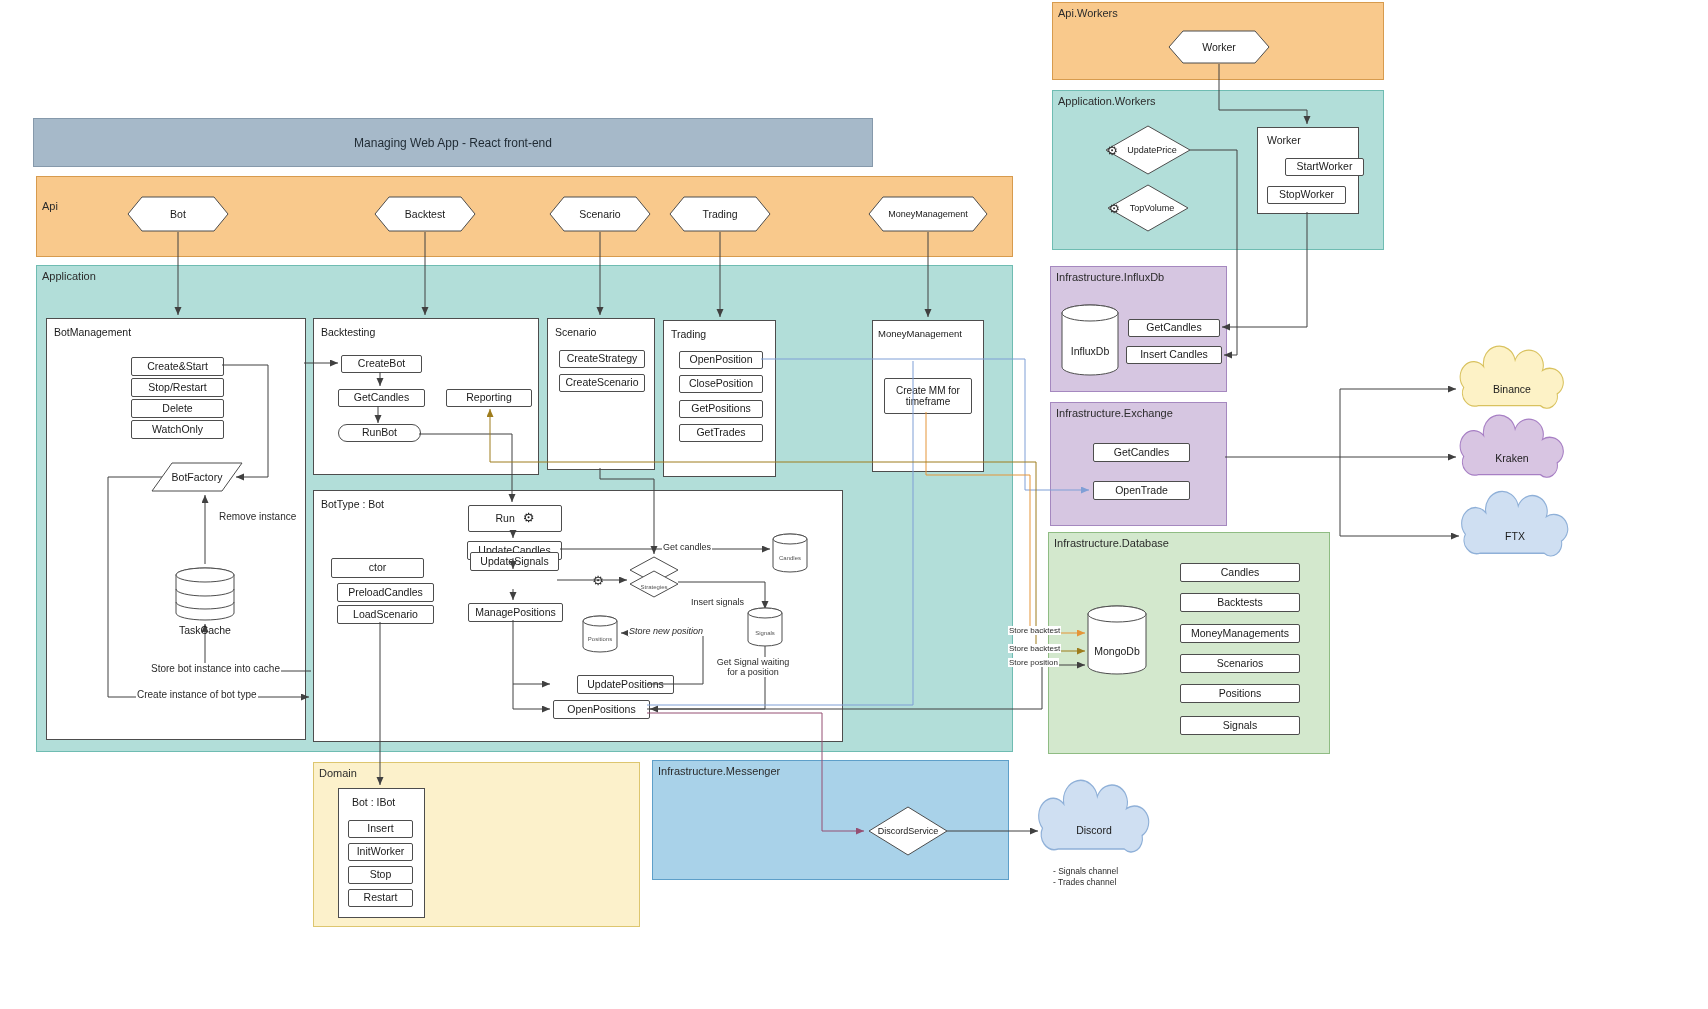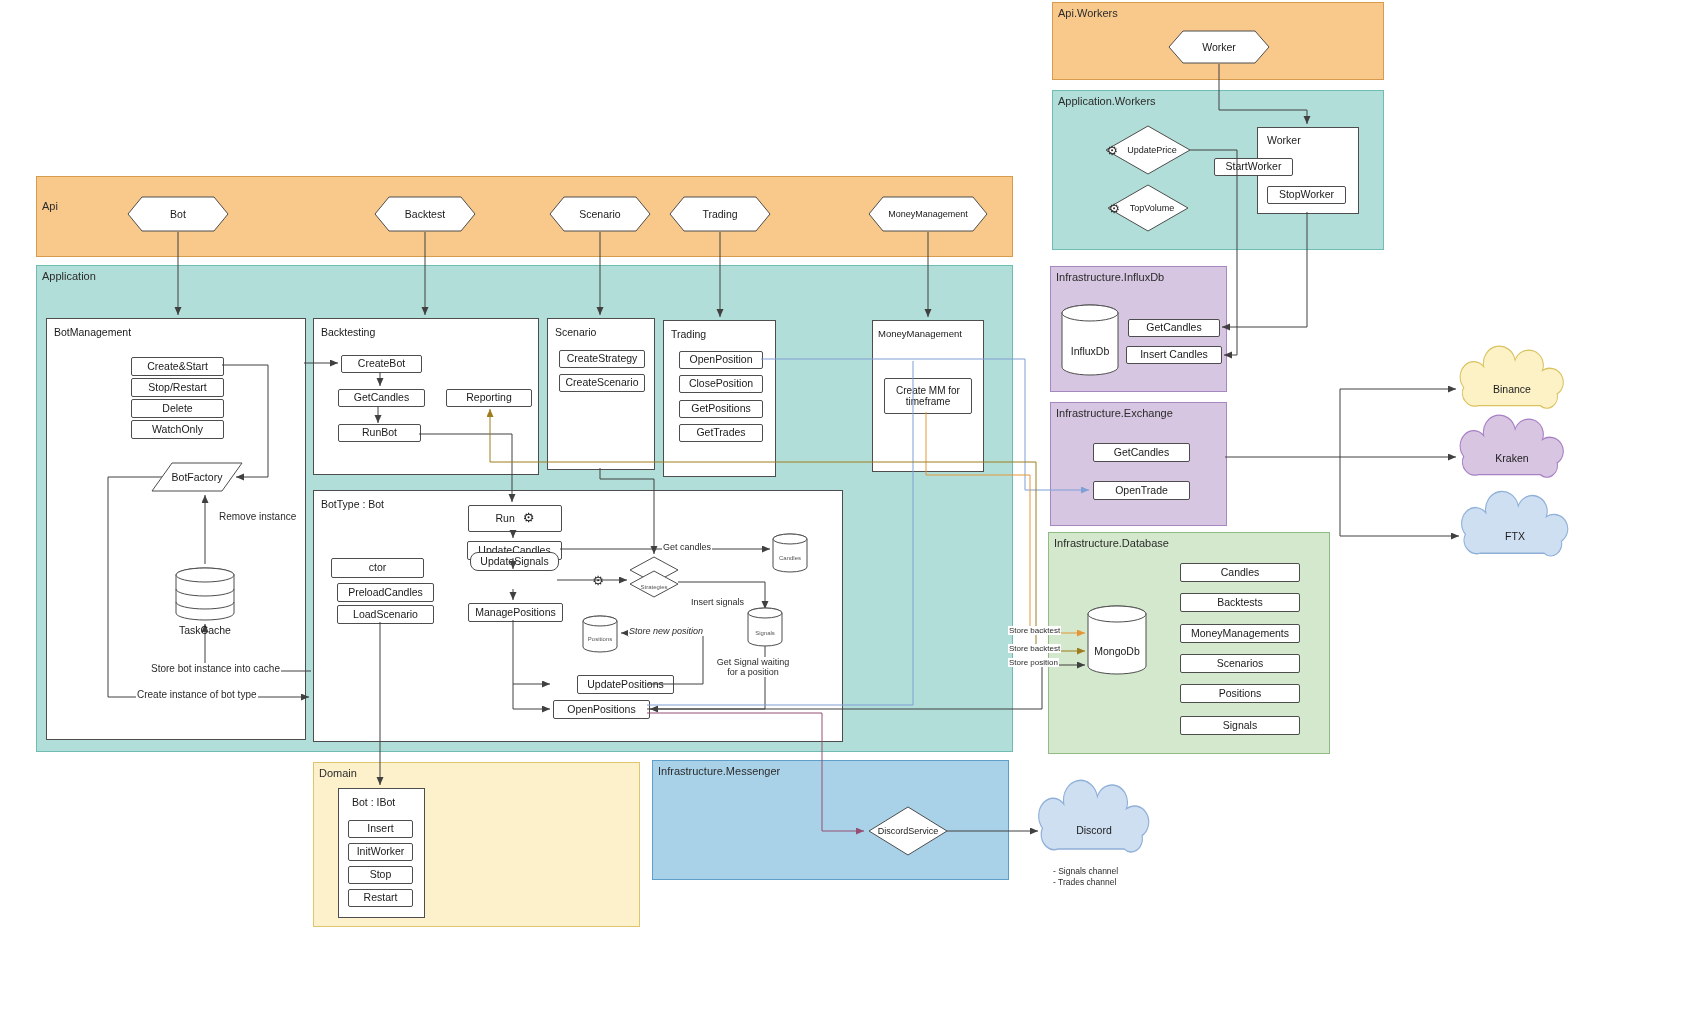--- a/index.html
+++ b/index.html
@@ -34,20 +34,23 @@
   .cloud-binance{fill:#fdf2c6;stroke:#d9c25f;}
   .cloud-kraken{fill:#d8c5e2;stroke:#a77fc4;}
   .cloud-ftx{fill:#cfdff2;stroke:#8fb0d8;}
   .cloud-discord{fill:#cfdff2;stroke:#8fb0d8;}
 </style>
 </head>
 <body>
 
 <div class="canvas">
 
+  <div class="titlebar">
+    <span>Managing Web App - React front-end</span>
+  </div>
 
   <div class="region" style="left:36px;top:176px;width:975px;height:79px;background:#f9c98c;border-color:#d79b4e;"></div>
   <span class="rlabel" style="left:42px;top:180px;margin-top:20px;">Api</span>
 
   <div class="region" style="left:36px;top:265px;width:975px;height:485px;background:#b2ded9;border-color:#6fbcb2;"></div>
   <span class="rlabel" style="left:42px;top:270px;">Application</span>
 
   <div class="region" style="left:1052px;top:2px;width:330px;height:76px;background:#f9c98c;border-color:#d79b4e;"></div>
   <span class="rlabel" style="left:1058px;top:7px;">Api.Workers</span>
 
@@ -93,47 +96,47 @@
   <div class="node" style="left:338px;top:788px;width:85px;height:128px;"></div>
   <span class="ntitle" style="left:352px;top:796px;">Bot : IBot</span>
 
   <div class="btn" style="left:131px;top:357px;width:91px;height:17px;">Create&amp;Start</div>
   <div class="btn" style="left:131px;top:378px;width:91px;height:17px;">Stop/Restart</div>
   <div class="btn" style="left:131px;top:399px;width:91px;height:17px;">Delete</div>
   <div class="btn" style="left:131px;top:420px;width:91px;height:17px;">WatchOnly</div>
 
   <div class="btn" style="left:341px;top:355px;width:79px;height:16px;">CreateBot</div>
   <div class="btn" style="left:338px;top:389px;width:85px;height:16px;">GetCandles</div>
-  <div class="btn" style="left:338px;top:424px;width:81px;height:16px;">RunBot</div>
+  <div class="btn" style="left:338px;top:424px;width:81px;height:16px;border-radius:9px;">RunBot</div>
   <div class="btn" style="left:446px;top:389px;width:84px;height:16px;">Reporting</div>
 
   <div class="btn" style="left:559px;top:350px;width:84px;height:16px;">CreateStrategy</div>
   <div class="btn" style="left:559px;top:374px;width:84px;height:16px;">CreateScenario</div>
 
   <div class="btn" style="left:679px;top:351px;width:82px;height:16px;">OpenPosition</div>
   <div class="btn" style="left:679px;top:375px;width:82px;height:16px;">ClosePosition</div>
   <div class="btn" style="left:679px;top:400px;width:82px;height:16px;">GetPositions</div>
   <div class="btn" style="left:679px;top:424px;width:82px;height:16px;">GetTrades</div>
 
   <div class="btn" style="left:884px;top:378px;width:86px;height:34px;font-size:10px;">Create MM for timeframe</div>
 
   <div class="btn" style="left:468px;top:505px;width:92px;height:25px;">
     <span>Run</span>
     <span class="gearspan">⚙</span>
   </div>
   <div class="btn" style="left:467px;top:541px;width:93px;height:17px;">UpdateCandles</div>
-  <div class="btn" style="left:470px;top:552px;width:87px;height:17px;border-radius:8px;">UpdateSignals</div>
+  <div class="btn" style="left:470px;top:552px;width:87px;height:17px;">UpdateSignals</div>
   <div class="btn" style="left:468px;top:603px;width:93px;height:17px;">ManagePositions</div>
   <div class="btn" style="left:331px;top:558px;width:91px;height:18px;">ctor</div>
   <div class="btn" style="left:337px;top:583px;width:95px;height:17px;">PreloadCandles</div>
   <div class="btn" style="left:337px;top:605px;width:95px;height:17px;">LoadScenario</div>
   <div class="btn" style="left:553px;top:675px;width:95px;height:17px;margin-left:24px;">UpdatePositions</div>
   <div class="btn" style="left:553px;top:700px;width:95px;height:17px;">OpenPositions</div>
 
-  <div class="btn" style="left:1214px;top:158px;width:77px;height:16px;">StartWorker</div>
+  <div class="btn" style="left:1285px;top:158px;width:77px;height:16px;">StartWorker</div>
   <div class="btn" style="left:1267px;top:186px;width:77px;height:16px;">StopWorker</div>
 
   <div class="btn" style="left:1128px;top:319px;width:90px;height:16px;">GetCandles</div>
   <div class="btn" style="left:1126px;top:346px;width:94px;height:16px;">Insert Candles</div>
 
   <div class="btn" style="left:1093px;top:443px;width:95px;height:17px;">GetCandles</div>
   <div class="btn" style="left:1093px;top:481px;width:95px;height:17px;">OpenTrade</div>
 
   <div class="btn" style="left:1180px;top:563px;width:118px;height:17px;">Candles</div>
   <div class="btn" style="left:1180px;top:593px;width:118px;height:17px;">Backtests</div>

